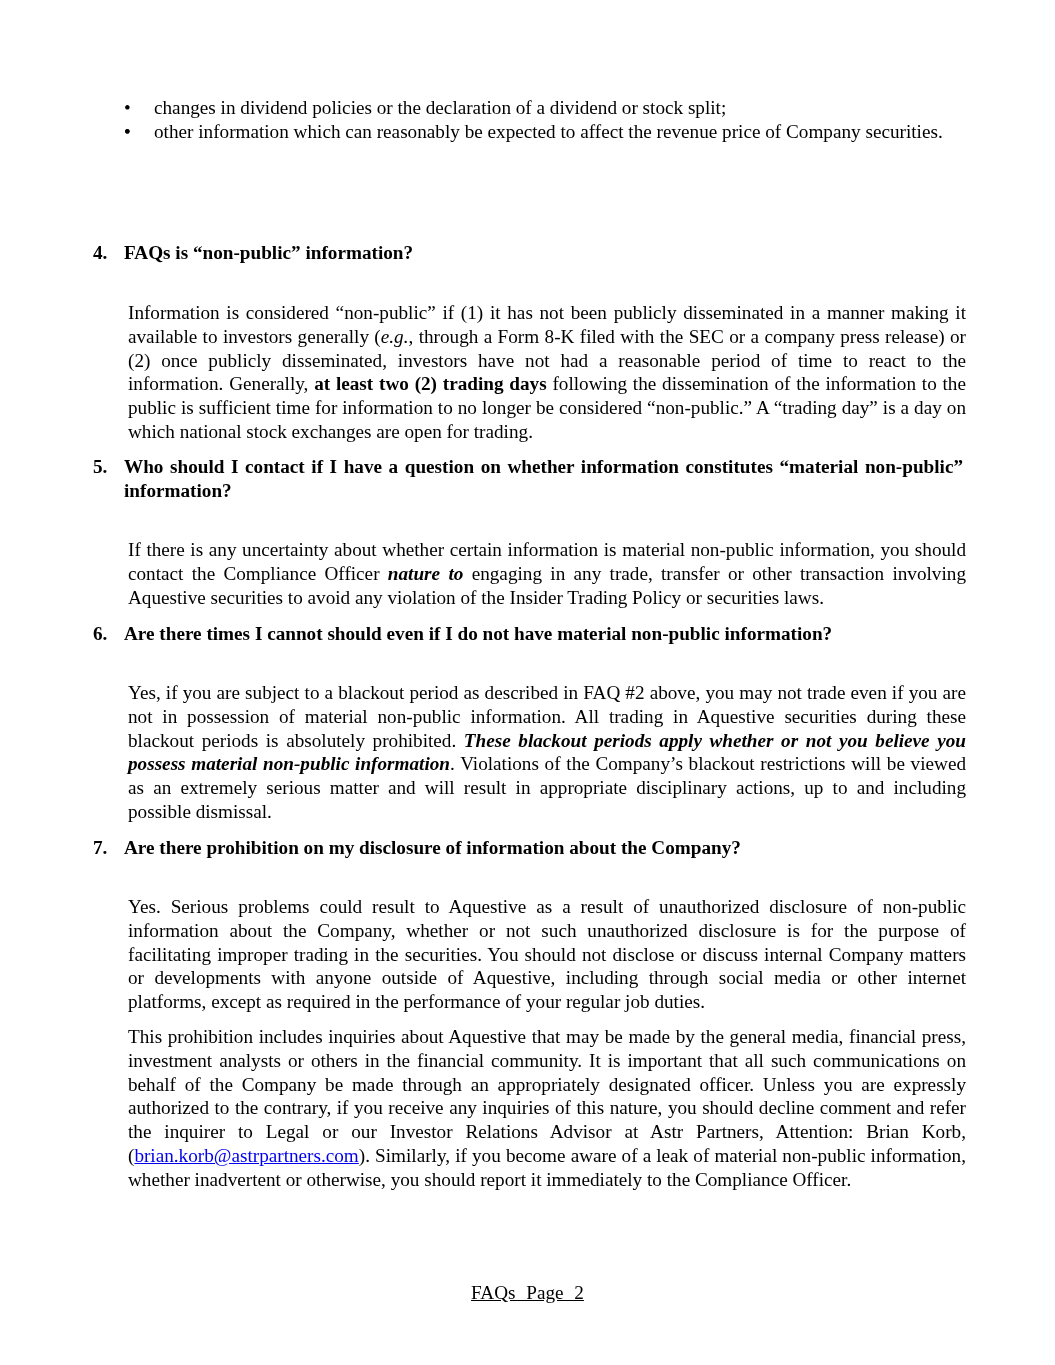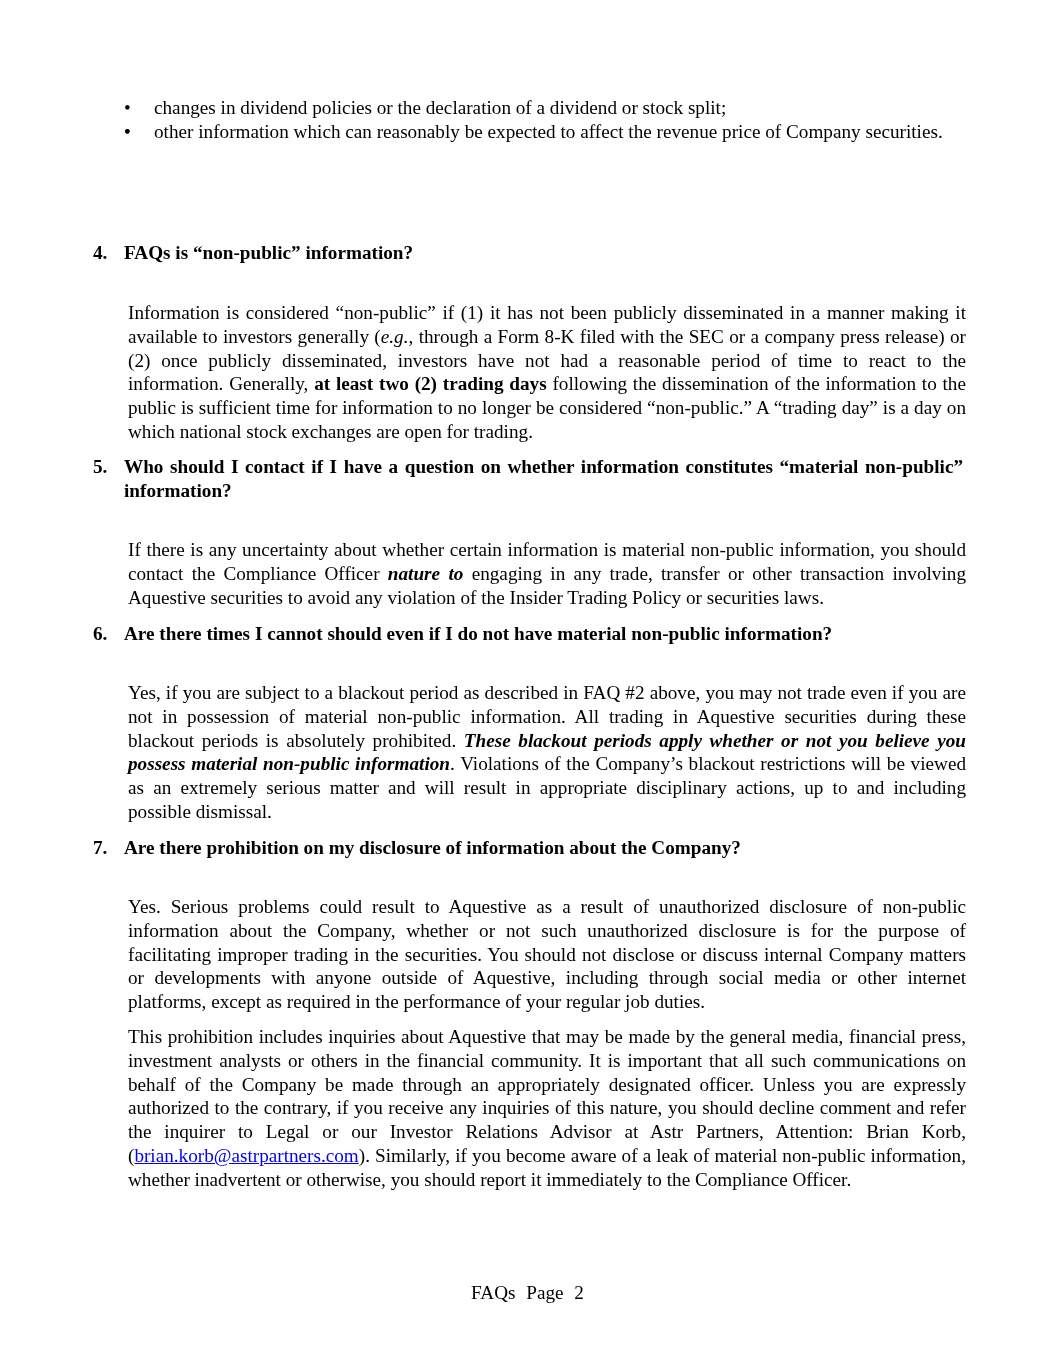--- a/index.html
+++ b/index.html
@@ -6,21 +6,21 @@
   body { width:1055px; height:1365px; position:relative; font-family:"Liberation Serif", serif; color:#000; font-size:19.2px; line-height:23.8px; }
   .page { position:absolute; left:0; top:0; width:1055px; height:1365px; }
   .bullets { position:absolute; left:124px; top:96px; width:838px; margin:0; padding:0; list-style:none; }
   .bullets li { position:relative; padding-left:30px; text-align:justify; margin:0; }
   .bullets li .dot { position:absolute; left:0; top:0; width:30px; }
   .q { position:absolute; left:93px; width:870px; font-weight:bold; text-align:justify; }
   .q .num { position:absolute; left:0; top:0; }
   .q .qt { display:block; margin-left:31px; }
   .p { position:absolute; left:116px; width:838px; text-align:justify; margin:12px; }
   a.link { color:#1a0dab; color:#0000ee; text-decoration:underline; }
-  .footer { position:absolute; left:0; width:1055px; top:1281px; text-align:center; word-spacing:6px; }
+  .footer { position:absolute; left:0; width:1055px; top:1281px; text-align:center; word-spacing:6px;text-decoration:underline; }
 </style>
 </head>
 <body>
 
 <div class="page">
 
   <ul class="bullets">
     <li><span class="dot">•</span><span>changes in dividend policies or the declaration of a dividend or stock split;</span></li>
     <li><span class="dot">•</span></li>
     <li><span class="dot">•</span><span>other information which can reasonably be expected to affect the revenue price of Company securities.</span></li>

